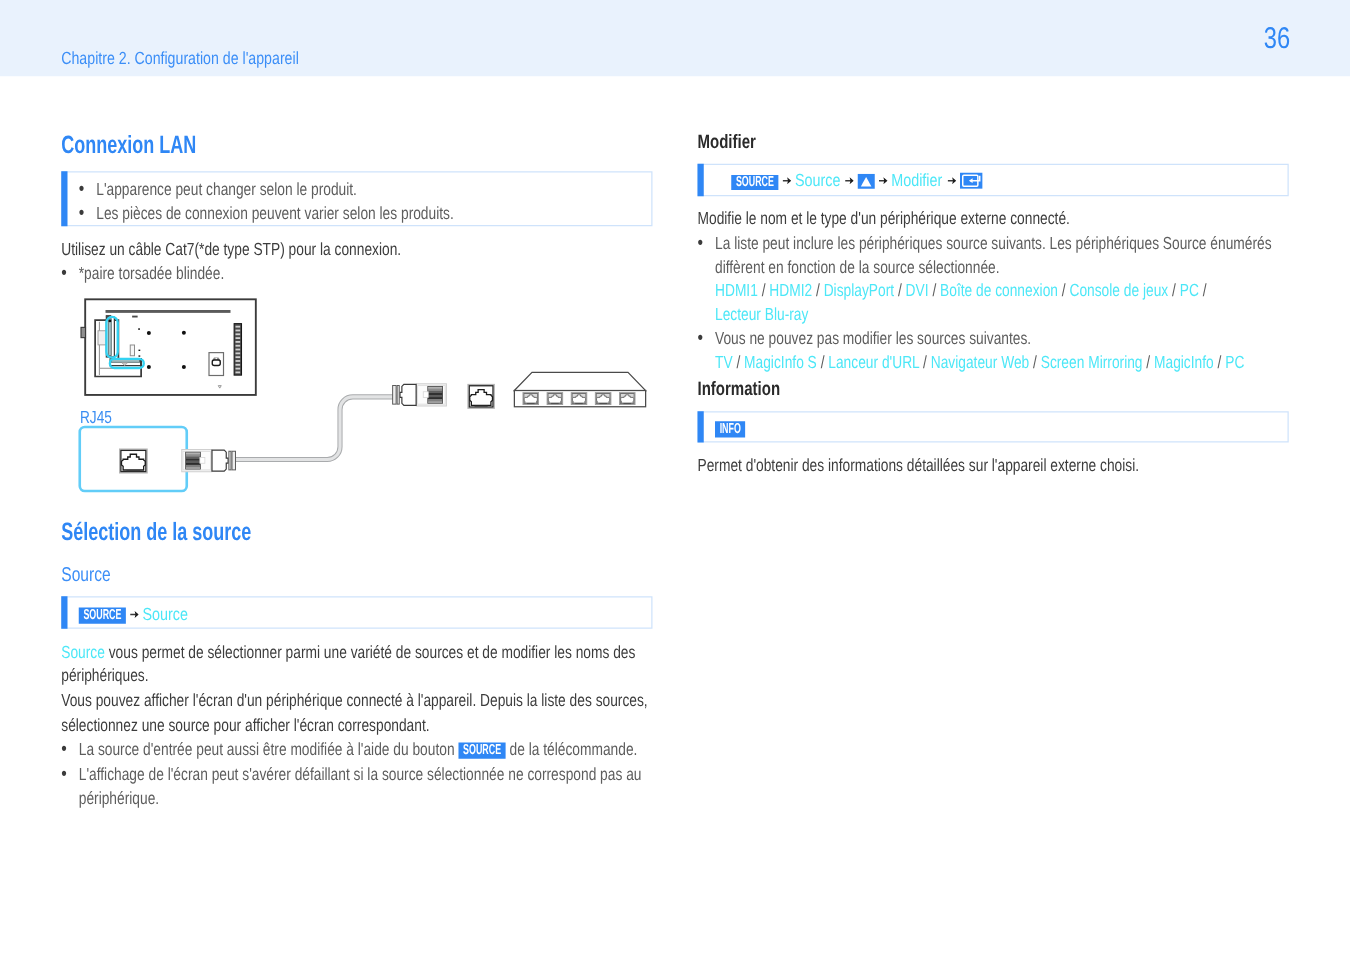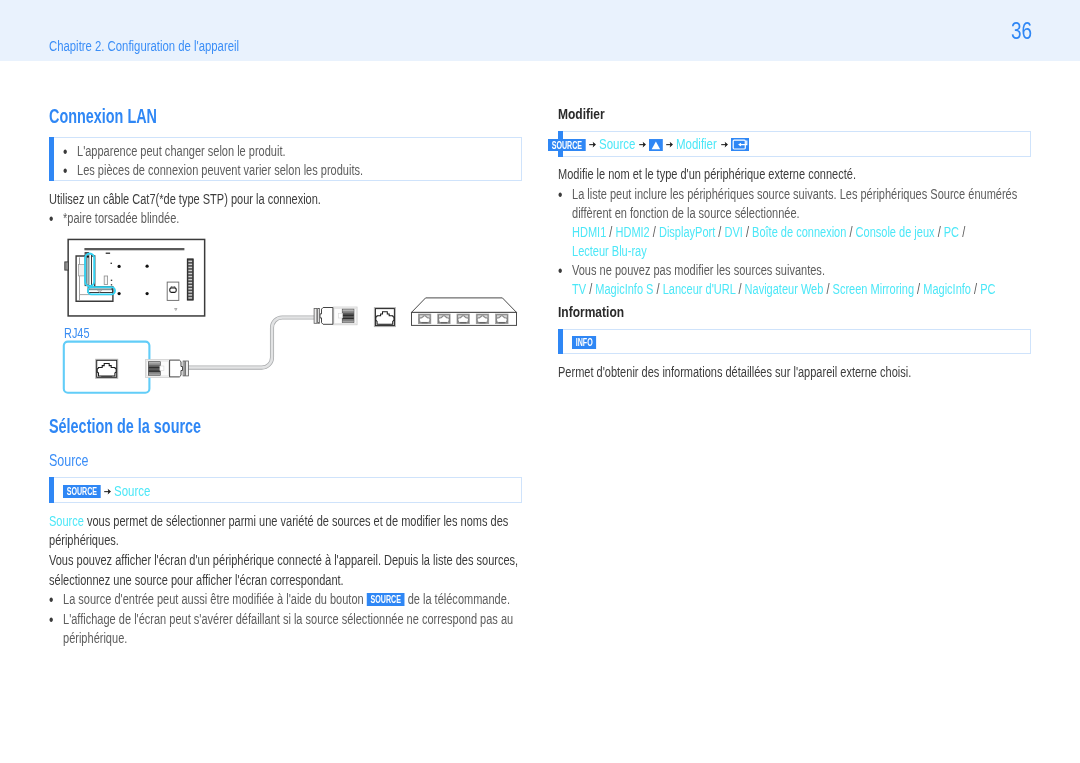--- a/index.html
+++ b/index.html
@@ -212,21 +212,21 @@
 <div class="abs para" style="left:49px;top:571px;">sélectionnez une source pour afficher l'écran correspondant.</div>
 <div class="abs dot" style="left:49px;top:590px;">•</div>
 <div class="abs sx" style="left:63px;top:590px;font-size:14px;line-height:19.5px;color:#5d5d5d;white-space:nowrap;"><span>La source d'entrée peut aussi être modifiée à l'aide du bouton </span><span class="badge" style="transform: scaleX(0.78526); margin-right: -13.0991px;">SOURCE</span><span> de la télécommande.</span></div>
 <div class="abs dot" style="left:49px;top:610px;">•</div>
 <div class="abs para muted" style="left:63px;top:610px;">L'affichage de l'écran peut s'avérer défaillant si la source sélectionnée ne correspond pas au</div>
 <div class="abs para muted" style="left:63px;top:629px;">périphérique.</div>
 <div class="abs h-bold" style="left:558px;top:106px;">Modifier</div>
 <div class="box" style="left:558px;top:131px;width:473px;height:25.5px;">
       <div class="box-bar"></div>
     </div>
-<div class="abs" style="left:548px;top:136px;font-size:14px;line-height:14px;white-space:nowrap;"><span class="badge" style="transform: scaleX(0.618); margin-right: -23.302px;">SOURCE</span><span class="arr"><svg width="7.2" height="7.2" viewBox="0 0 7.2 7.2">
+<div class="abs" style="left:585px;top:136px;font-size:14px;line-height:14px;white-space:nowrap;"><span class="badge" style="transform: scaleX(0.618); margin-right: -23.302px;">SOURCE</span><span class="arr"><svg width="7.2" height="7.2" viewBox="0 0 7.2 7.2">
           <path d="M0.2,3.6 L5.4,3.6" stroke="#3a3a3a" stroke-width="1.2" fill="none"></path>
           <path d="M3.7,0.8 L7.0,3.6 L3.7,6.4 L4.4,3.6 Z" fill="#1c1c1c"></path>
         </svg></span><span class="cy sxi" style="display: inline-block; transform: scaleX(0.82); transform-origin: left center; margin-right: -7.92px;">Source</span><span class="arr"><svg width="7.2" height="7.2" viewBox="0 0 7.2 7.2">
           <path d="M0.2,3.6 L5.4,3.6" stroke="#3a3a3a" stroke-width="1.2" fill="none"></path>
           <path d="M3.7,0.8 L7.0,3.6 L3.7,6.4 L4.4,3.6 Z" fill="#1c1c1c"></path>
         </svg></span><span class="icn"><svg width="13.8" height="12.9" viewBox="0 0 14 13">
           <rect x="0" y="0" width="14" height="13" fill="#2f87f5"></rect>
           <path d="M7,2.6 L11.3,10.4 L2.7,10.4 Z" fill="#ffffff"></path>
         </svg></span><span class="arr"><svg width="7.2" height="7.2" viewBox="0 0 7.2 7.2">
           <path d="M0.2,3.6 L5.4,3.6" stroke="#3a3a3a" stroke-width="1.2" fill="none"></path>

